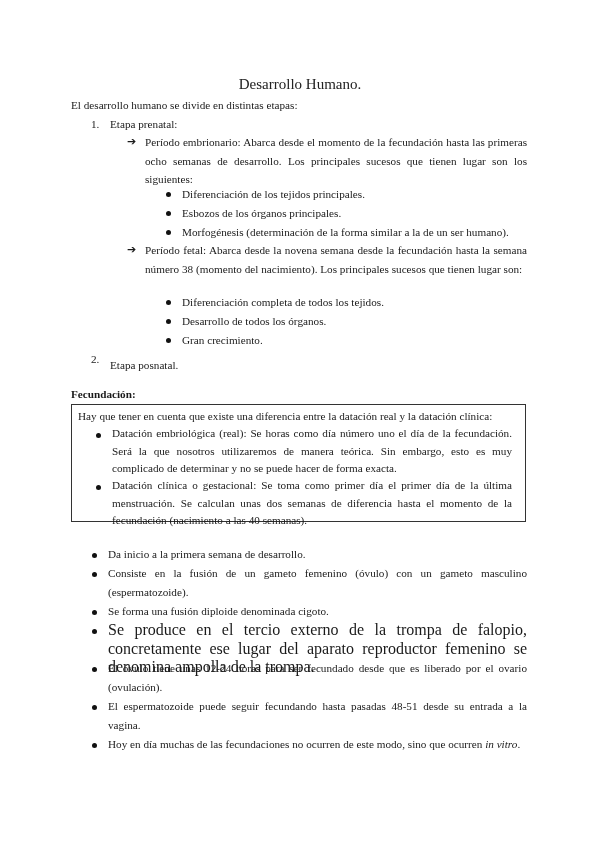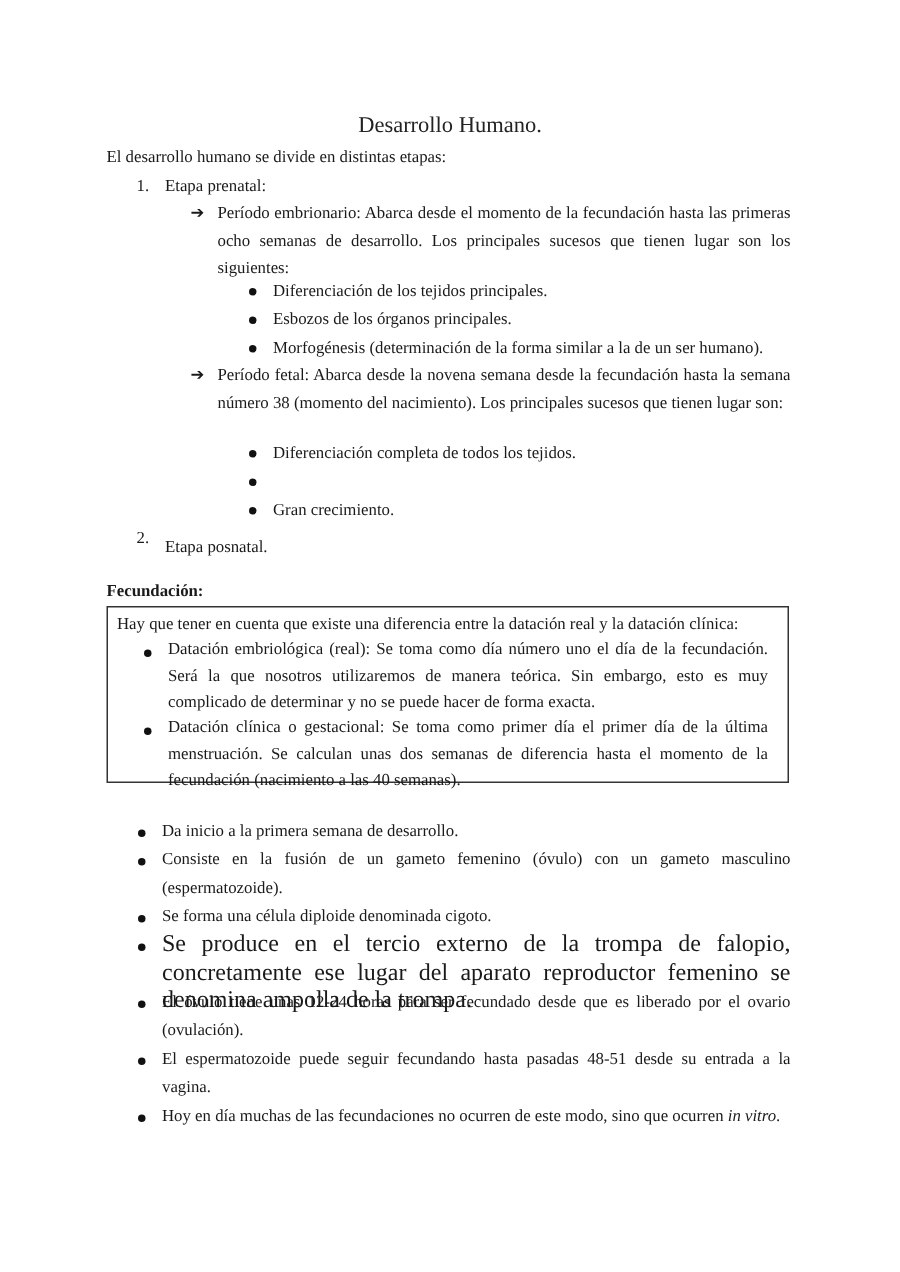--- a/index.html
+++ b/index.html
@@ -46,43 +46,44 @@
   <div class="line" style="left:182px; top:204px;">Esbozos de los órganos principales.</div>
   <span class="dot" style="left:166px; top:230px;"></span>
   <div class="line" style="left:182px; top:223px;">Morfogénesis (determinación de la forma similar a la de un ser humano).</div>
 
   <span class="arrow" style="left:127px; top:243px;">➔</span>
   <div class="just just-last" style="left:145px; top:241px; width:382px;">Período fetal: Abarca desde la novena semana desde la fecundación hasta la semana número 38 (momento del nacimiento). Los principales sucesos que tienen lugar son:</div>
 
   <span class="dot" style="left:166px; top:300px;"></span>
   <div class="line" style="left:182px; top:293px;">Diferenciación completa de todos los tejidos.</div>
   <span class="dot" style="left:166px; top:319px;"></span>
+  <div class="line" style="left:182px; top:312px;">Desarrollo de todos los órganos.</div>
   <span class="dot" style="left:166px; top:338px;"></span>
   <div class="line" style="left:182px; top:331px;">Gran crecimiento.</div>
 
   <div class="line" style="left:91px; top:350px;">2.</div>
   <div class="line" style="left:110px; top:356px;">Etapa posnatal.</div>
 
   <div class="line heading-bold" style="left:71px; top:385px;">Fecundación:</div>
 
   <div class="box"></div>
   <div class="line" style="left:78px; top:407px;">Hay que tener en cuenta que existe una diferencia entre la datación real y la datación clínica:</div>
   <span class="dot" style="left:96px; top:433px;"></span>
-  <div class="just just-last" style="left:112px; top:425px; width:400px; line-height:17.5px;">Datación embriológica (real): Se toma como día número uno el día de la fecundación. Será la que nosotros utilizaremos de manera teórica. Sin embargo, esto es muy complicado de determinar y no se puede hacer de forma exacta.</div>
+  <div class="just just-last" style="left:112px; top:425px; width:400px; line-height:17.5px;">Datación embriológica (real): Se horas como día número uno el día de la fecundación. Será la que nosotros utilizaremos de manera teórica. Sin embargo, esto es muy complicado de determinar y no se puede hacer de forma exacta.</div>
   <span class="dot" style="left:96px; top:485px;"></span>
   <div class="just just-last" style="left:112px; top:477px; width:400px; line-height:17.5px;">Datación clínica o gestacional: Se toma como primer día el primer día de la última menstruación. Se calculan unas dos semanas de diferencia hasta el momento de la fecundación (nacimiento a las 40 semanas).</div>
 
   <span class="dot" style="left:92px; top:553px;"></span>
   <div class="line" style="left:108px; top:545px;">Da inicio a la primera semana de desarrollo.</div>
 
   <span class="dot" style="left:92px; top:572px;"></span>
   <div class="just just-last" style="left:108px; top:564px; width:419px;">Consiste en la fusión de un gameto femenino (óvulo) con un gameto masculino (espermatozoide).</div>
 
   <span class="dot" style="left:92px; top:610px;"></span>
-  <div class="line" style="left:108px; top:602px;">Se forma una célula diploide denominada cigoto.</div>
+  <div class="line" style="left:108px; top:602px;">Se forma una fusión diploide denominada cigoto.</div>
 
   <span class="dot" style="left:92px; top:629px;"></span>
   <div class="just just-last" style="left:108px; top:621px; width:419px; font-size:16px;">Se produce en el tercio externo de la trompa de falopio, concretamente ese lugar del aparato reproductor femenino se denomina ampolla de la trompa.</div>
 
   <span class="dot" style="left:92px; top:667px;"></span>
   <div class="just just-last" style="left:108px; top:659px; width:419px;">El óvulo tiene unas 12-24 horas para ser fecundado desde que es liberado por el ovario (ovulación).</div>
 
   <span class="dot" style="left:92px; top:705px;"></span>
   <div class="just just-last" style="left:108px; top:697px; width:419px;">El espermatozoide puede seguir fecundando hasta pasadas 48-51 desde su entrada a la vagina.</div>
 

